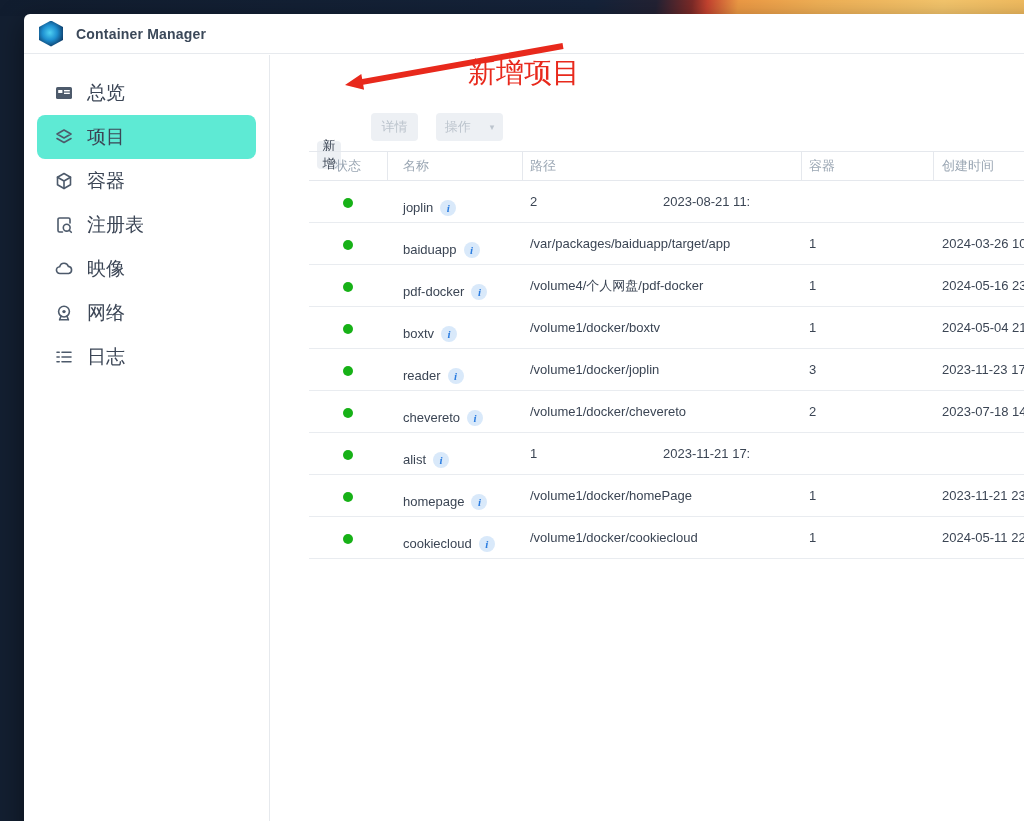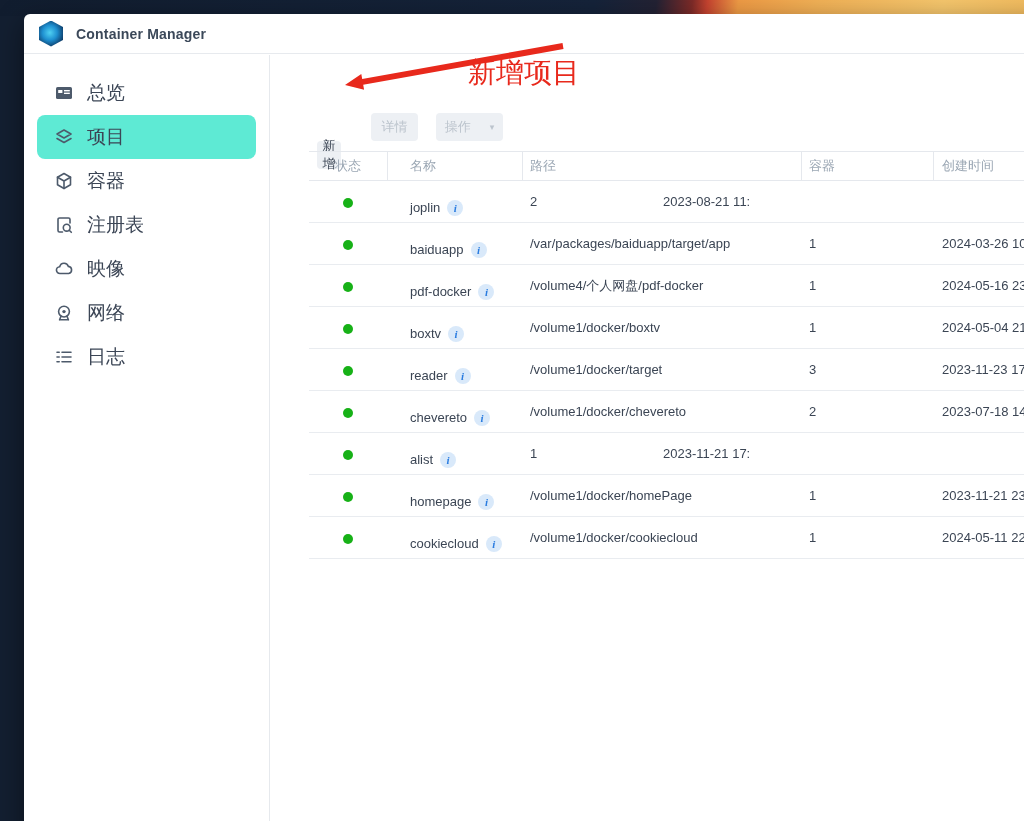--- a/index.html
+++ b/index.html
@@ -60,21 +60,21 @@
   .caret { font-size:9px; margin-left:6px; color:#bcc4cd; }
 
   
   .table { position:absolute; left:38px; top:96px; right:0; }
   .thead {
     display:flex; height:30px; align-items:center;
     border-top:1px solid #e5e8ed; border-bottom:1px solid #e5e8ed;
     color:#9aa6b3; font-size:13px;
   }
   .col-status { width:78px; text-align:center; }
-  .col-name { width:135px; padding-left:23px; position:relative; }
+  .col-name { width:135px; padding-left:16px; position:relative; }
   .col-path { width:279px; padding-left:8px; position:relative; }
   .col-cnt { width:132px; padding-left:8px; position:relative; }
   .col-created { flex:1; padding-left:9px; position:relative; }
   .thead .col-name::before, .thead .col-path::before,
   .thead .col-cnt::before, .thead .col-created::before {
     content:""; position:absolute; left:0; top:-6px; bottom:-6px; width:1px; background:#e5e8ed;
   }
   .trow {
     display:flex; height:42px; align-items:center;
     border-bottom:1px solid #e9ecf0; font-size:13px; color:#3b4554; cursor:pointer;
@@ -230,21 +230,21 @@
   </div>
 
   <div class="trow">
     <div class="col-status"><span class="dot"></span></div>
     <div class="col-name">
       <span class="name-wrap">
         <span class="nm">reader</span>
         <span class="info-badge" hidden="">i</span>
       </span>
     </div>
-    <div class="col-path">/volume1/docker/target</div>
+    <div class="col-path">/volume1/docker/joplin</div>
     <div class="col-cnt">3</div>
     <div class="col-created">2023-11-23 17:</div>
   </div>
 
   <div class="trow">
     <div class="col-status"><span class="dot"></span></div>
     <div class="col-name">
       <span class="name-wrap">
         <span class="nm">chevereto</span>
         <span class="info-badge" hidden="">i</span>

